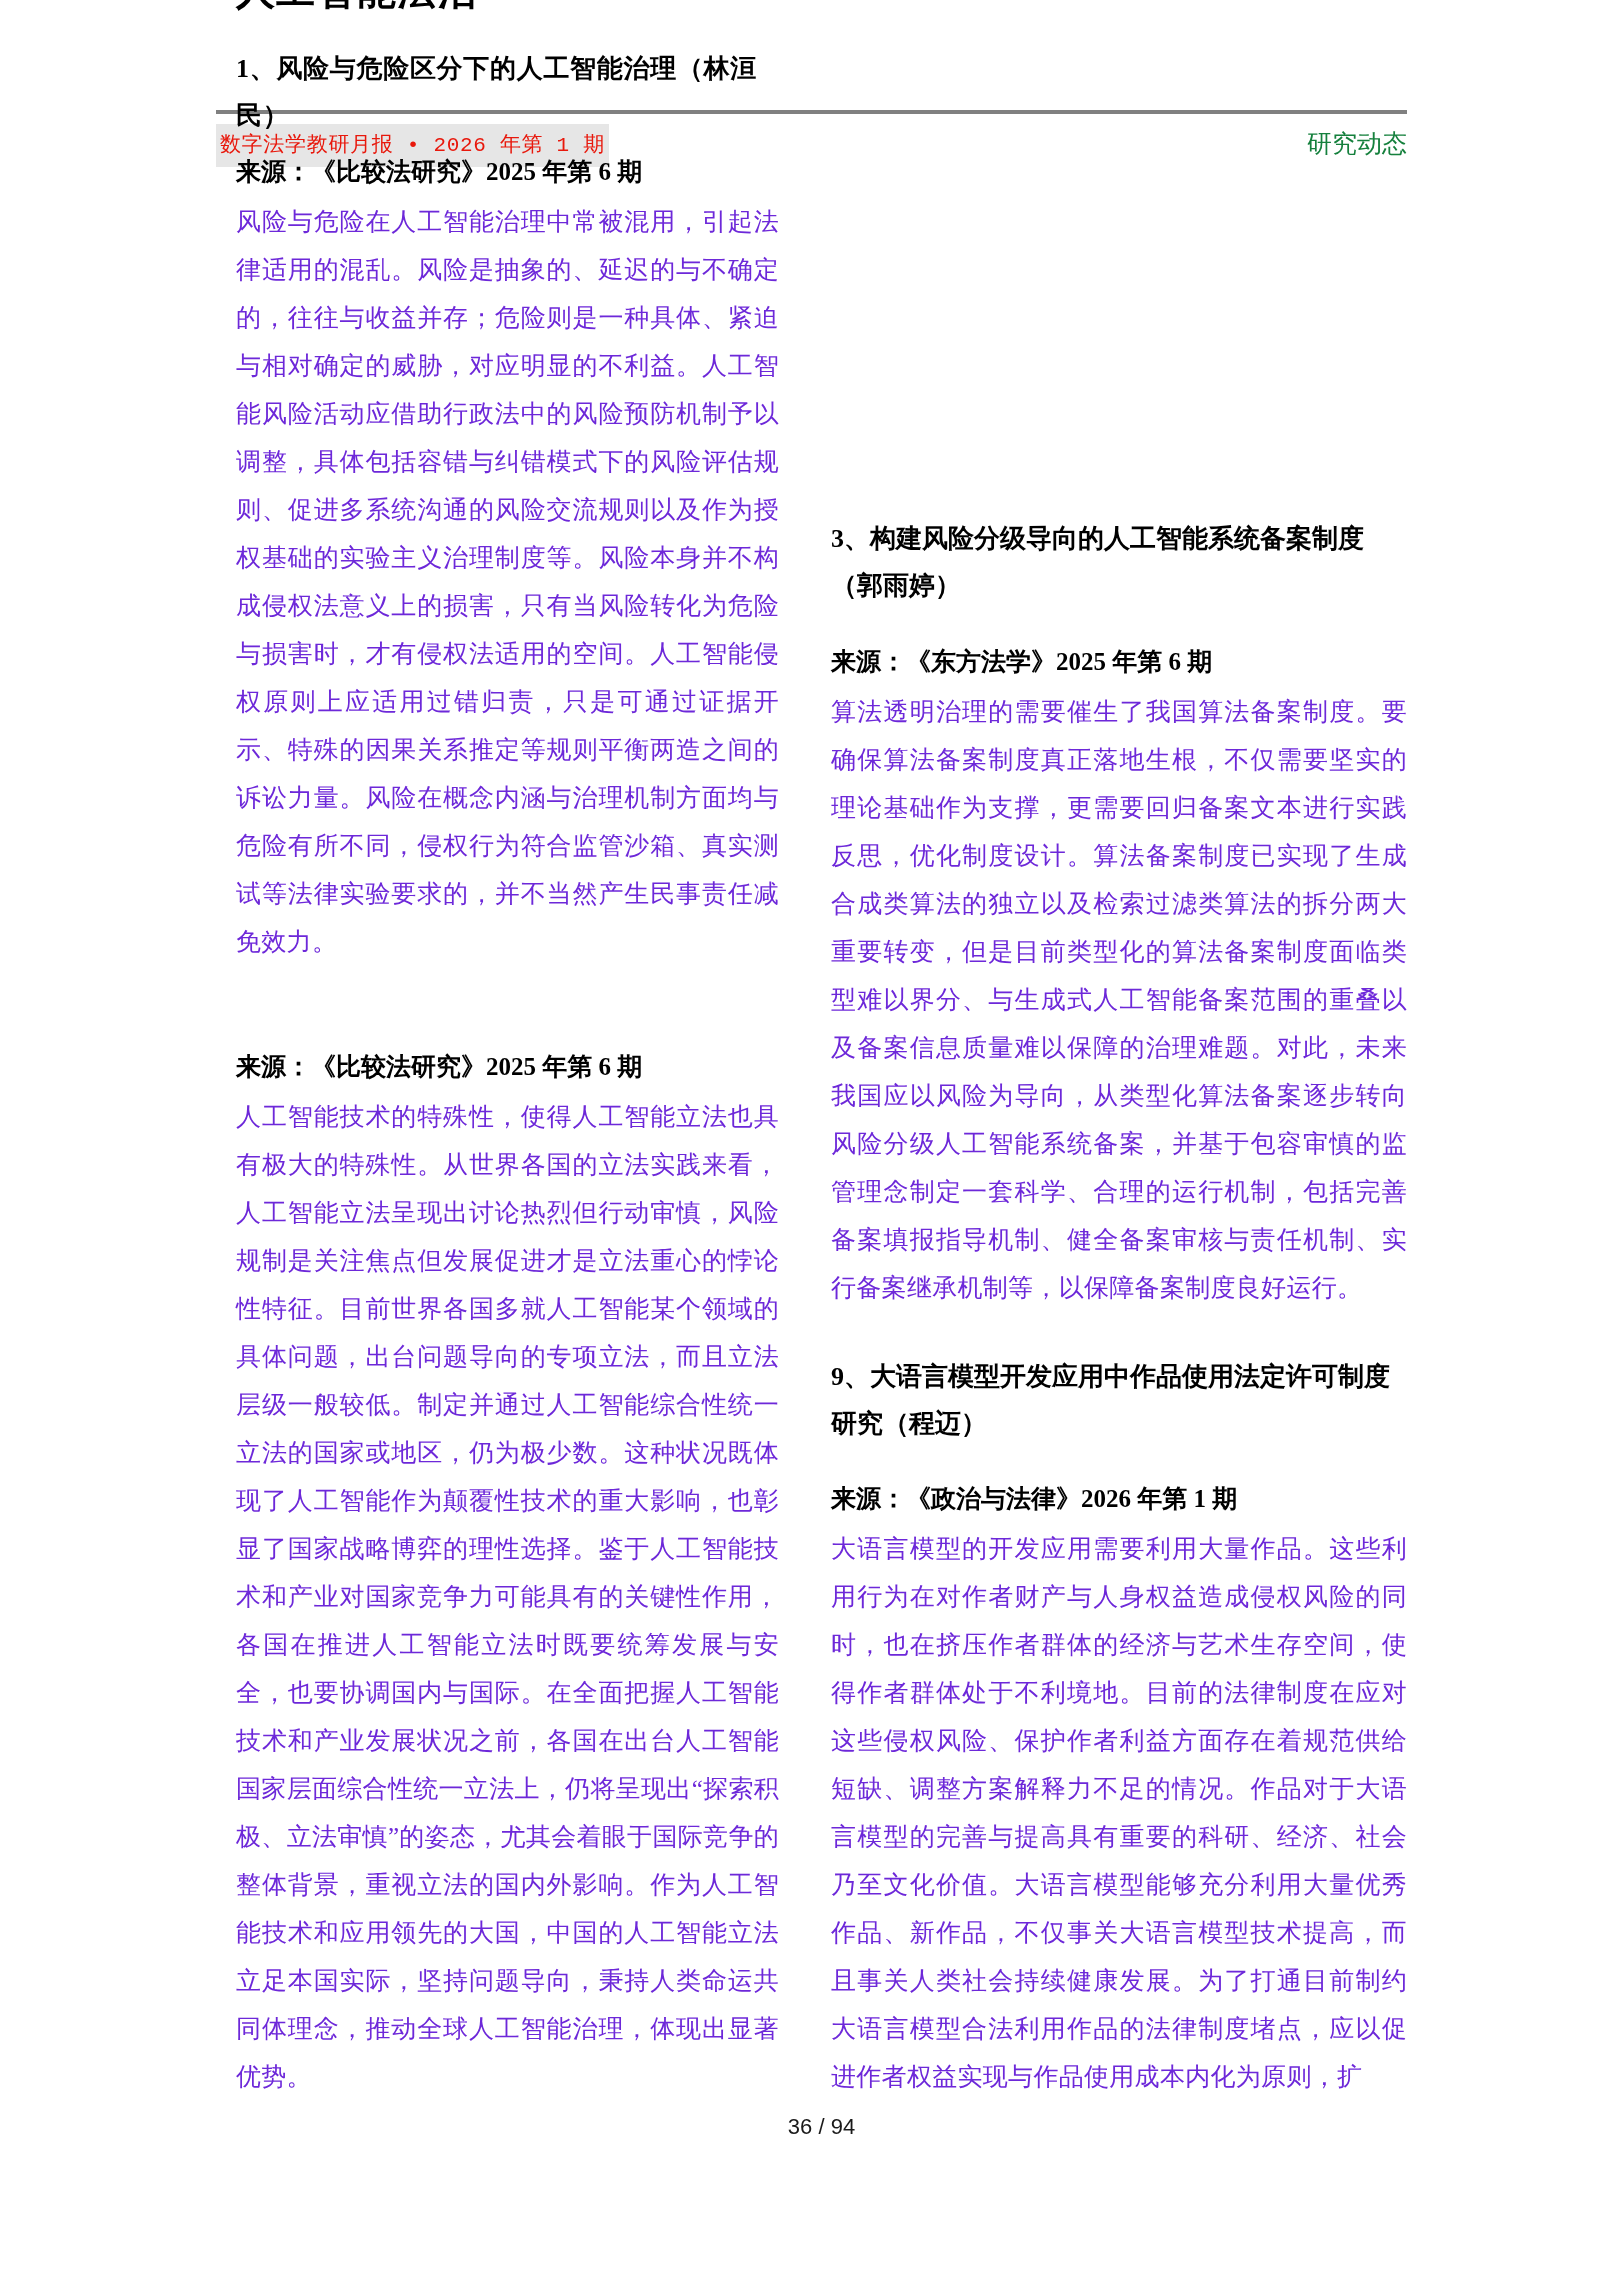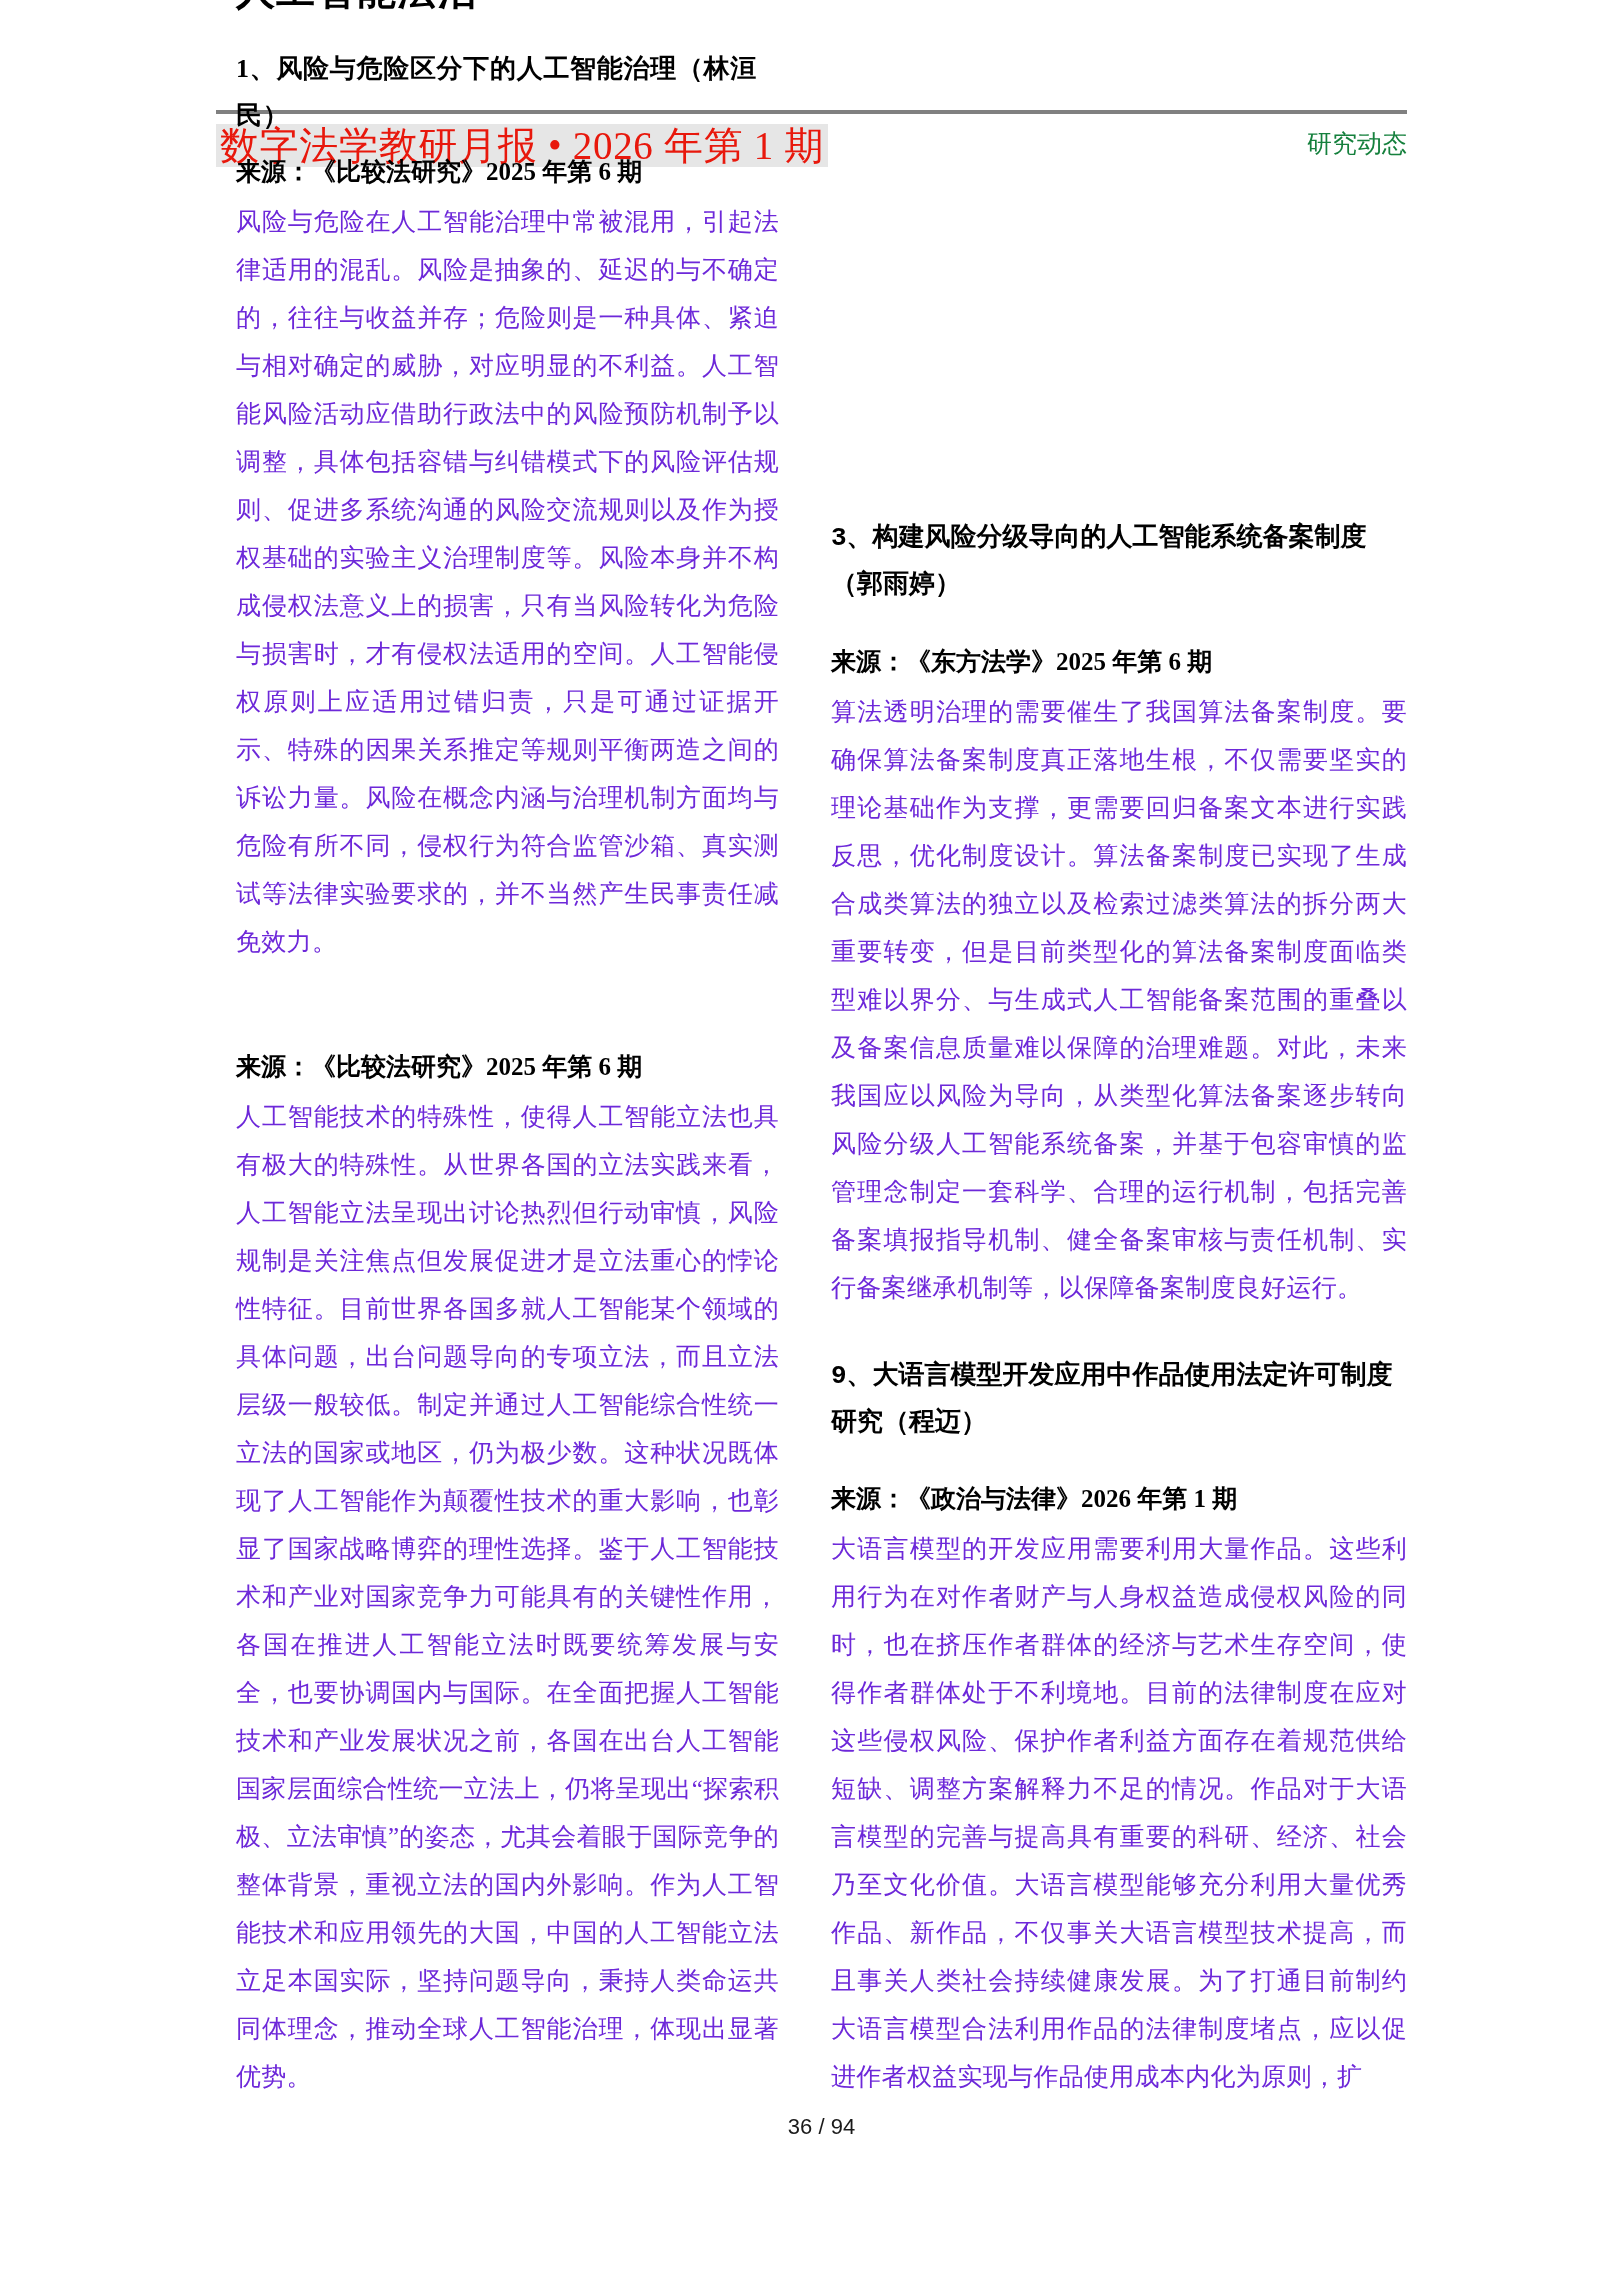--- a/index.html
+++ b/index.html
@@ -36,27 +36,28 @@
   .header-row {
     position: absolute;
     left: 0;
     top: 14.4px;
     width: 1191px;
     display: flex;
     justify-content: space-between;
     align-items: flex-start;
   }
   .header-left {
-    font-size: 39px;
+    font-size: 21px;
     line-height: 39px;
     color: #e8180c;
     background: #e6e6e6;
     padding: 1.3px 3.9px 2.6px 3.9px;
     letter-spacing: 0.7px;
     white-space: nowrap;
+    font-family: Liberation Mono, monospace;
   }
   .header-right {
     font-size: 25px;
     line-height: 39px;
     color: #15803d;
     white-space: nowrap;
   }
 
   
   .columns {
@@ -86,21 +87,21 @@
     letter-spacing: 1.3px;
     font-family: "Liberation Serif", "DejaVu Serif", serif;
   }
   .art-heading {
     font-size: 26px;
     line-height: 47px;
     font-weight: bold;
     color: #000000;
     margin: 0 0 9.2px 0;
     letter-spacing: 0px;
-    font-family: Liberation Mono, monospace;
+    font-family: Liberation Serif, serif;
   }
   .art-heading.serif-style {
     font-family: "Liberation Serif", "DejaVu Serif", serif;
     letter-spacing: 0.7px;
   }
   .art-source {
     font-size: 25px;
     line-height: 47px;
     color: #000000;
     margin: 0 0 2.6px 0;

